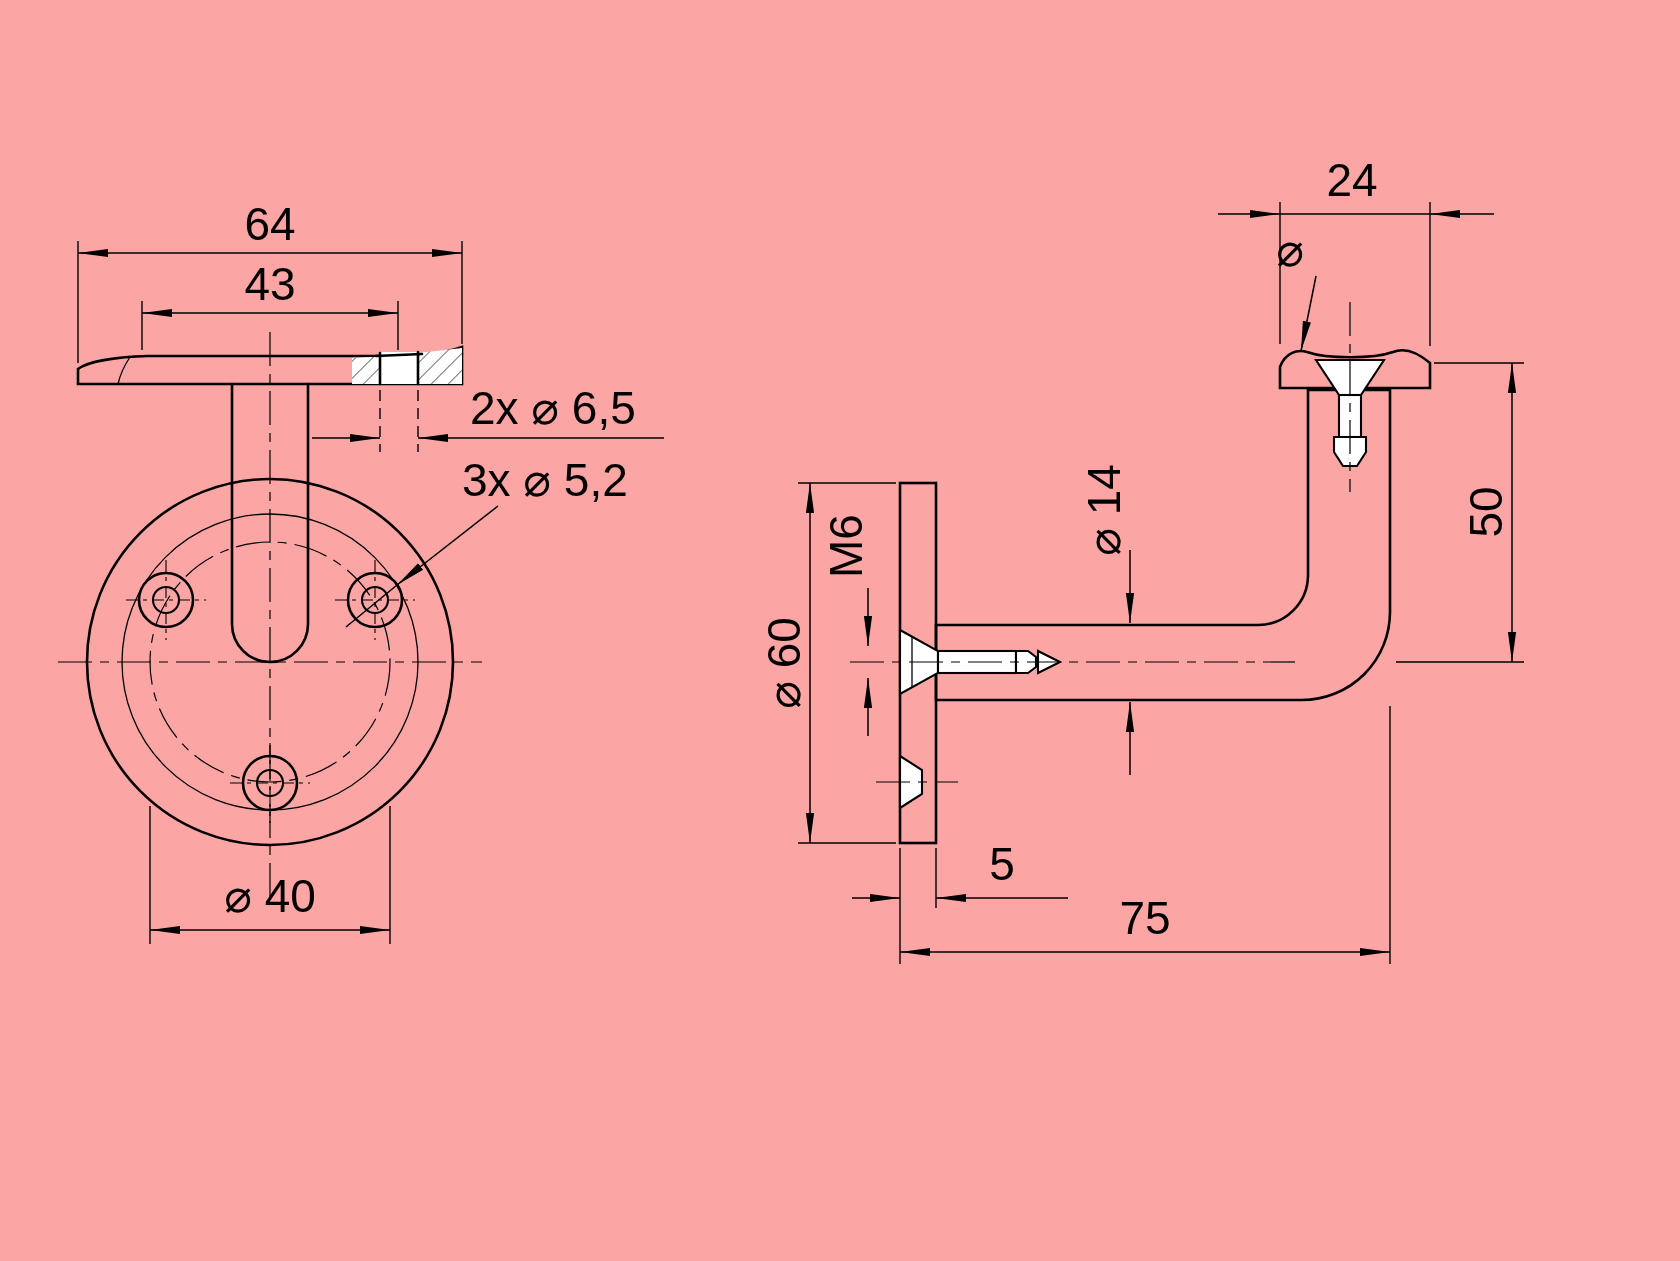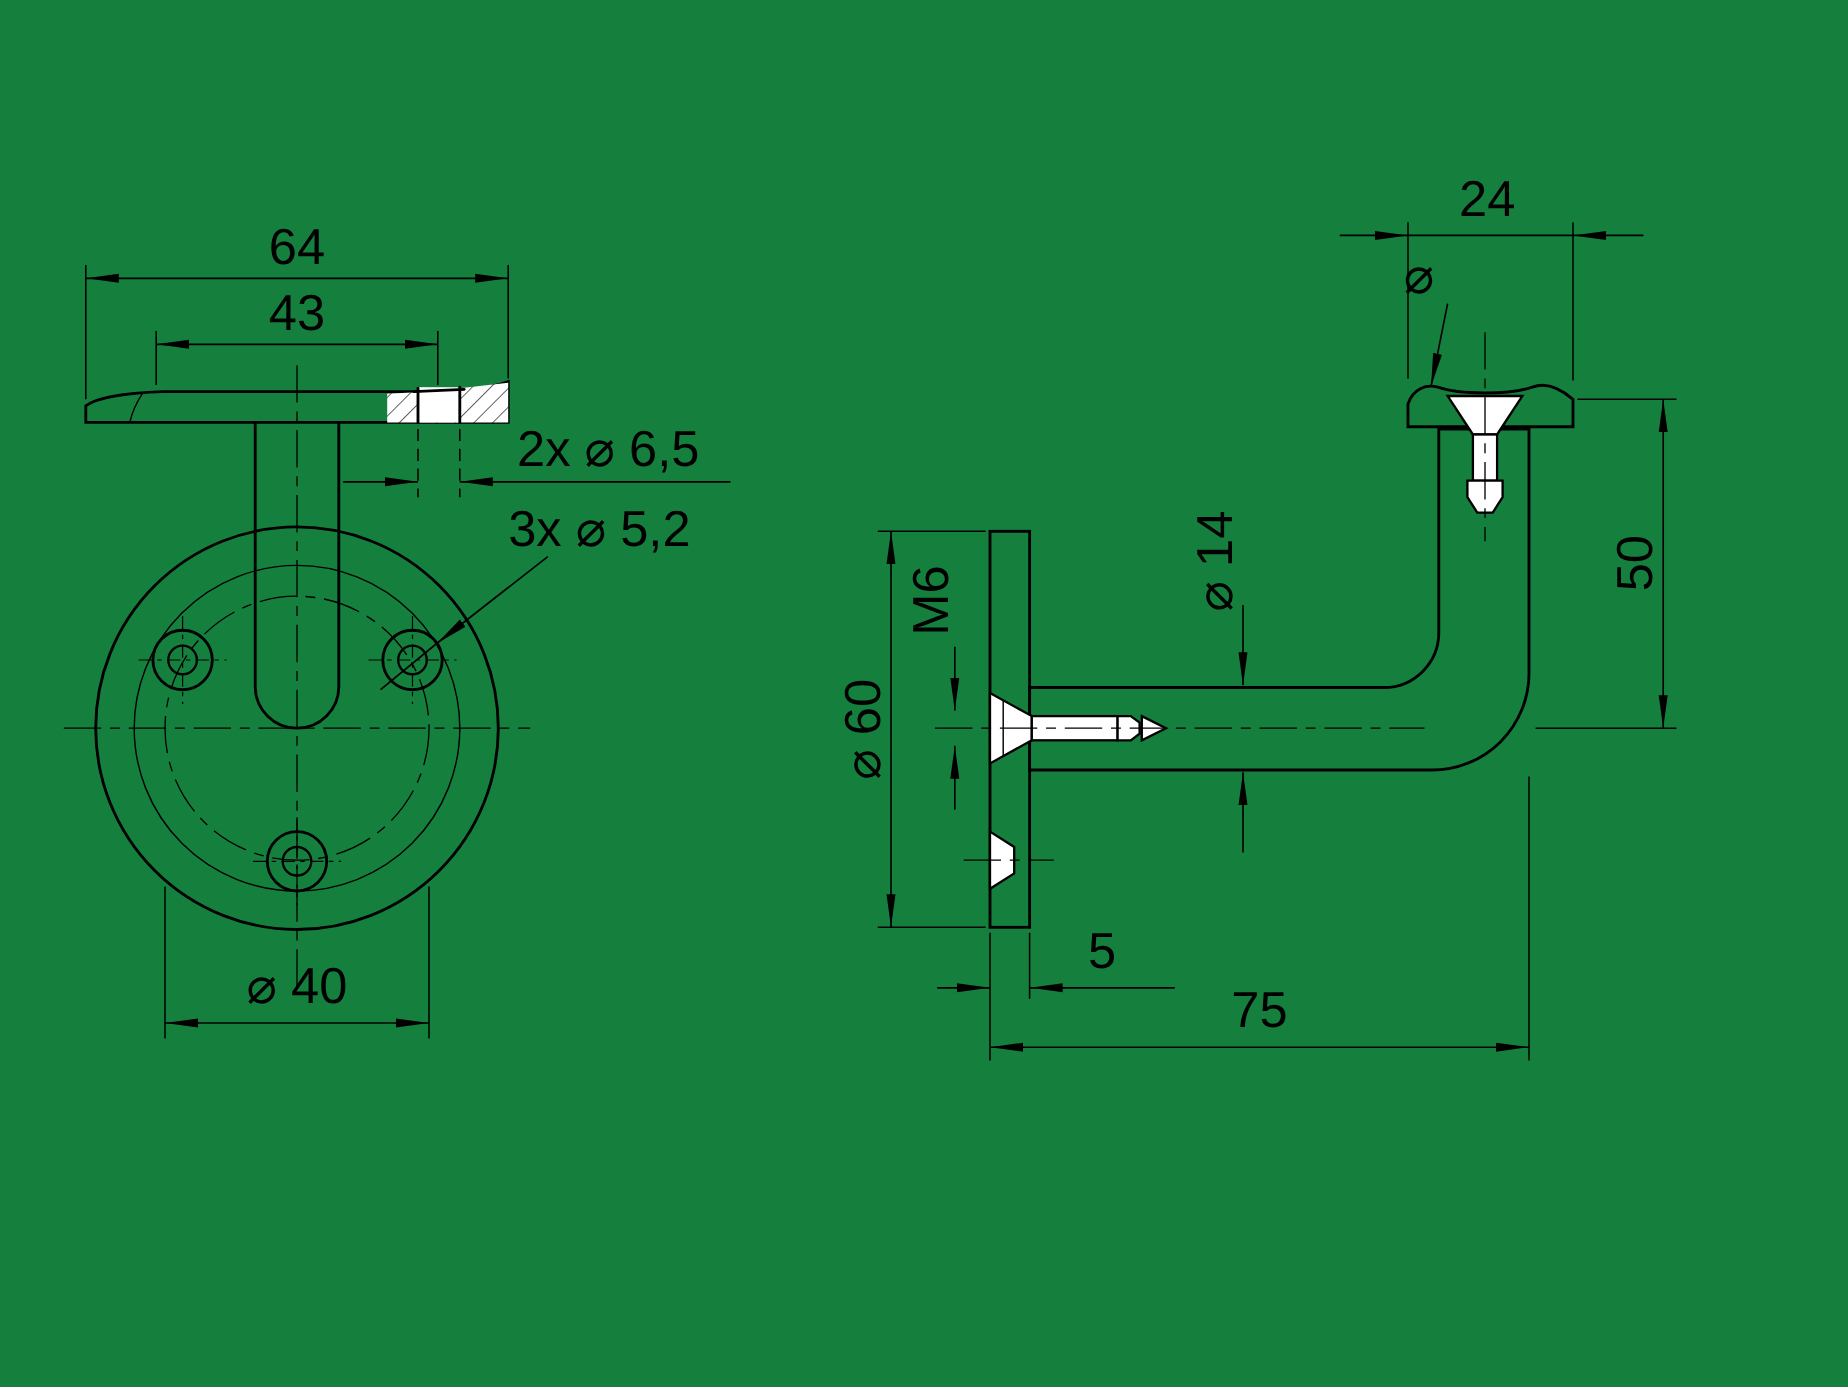--- a/index.html
+++ b/index.html
@@ -1,16 +1,16 @@
 <!DOCTYPE html>
 <html><head>
 <meta charset="utf-8">
 <style>
   html,body{margin:0;padding:0;background:#ffffff;}
-  .canvas{width:1680px;height:1261px;background:#15803d;position:relative;overflow:hidden;
+  .canvas{width:1680px;height:1261px;background:#fca5a5;position:relative;overflow:hidden;
           font-family:"Liberation Sans", sans-serif;}
   svg{display:block;}
   .obj  {stroke:#000;stroke-width:2.6;fill:none;stroke-linecap:round;}
   .obj2 {stroke:#000;stroke-width:2.1;}
   .thin {stroke:#000;stroke-width:1.3;fill:none;}
   .cl   {stroke:#000;stroke-width:1.2;fill:none;stroke-dasharray:34 8 9 8;}
   .clsm {stroke:#000;stroke-width:1.1;fill:none;stroke-dasharray:12 5 4 5;}
   .ext  {stroke:#000;stroke-width:1.4;fill:none;}
   .dim  {stroke:#000;stroke-width:1.5;fill:none;}
   .hid  {stroke:#000;stroke-width:1.4;fill:none;stroke-dasharray:11 7;}

